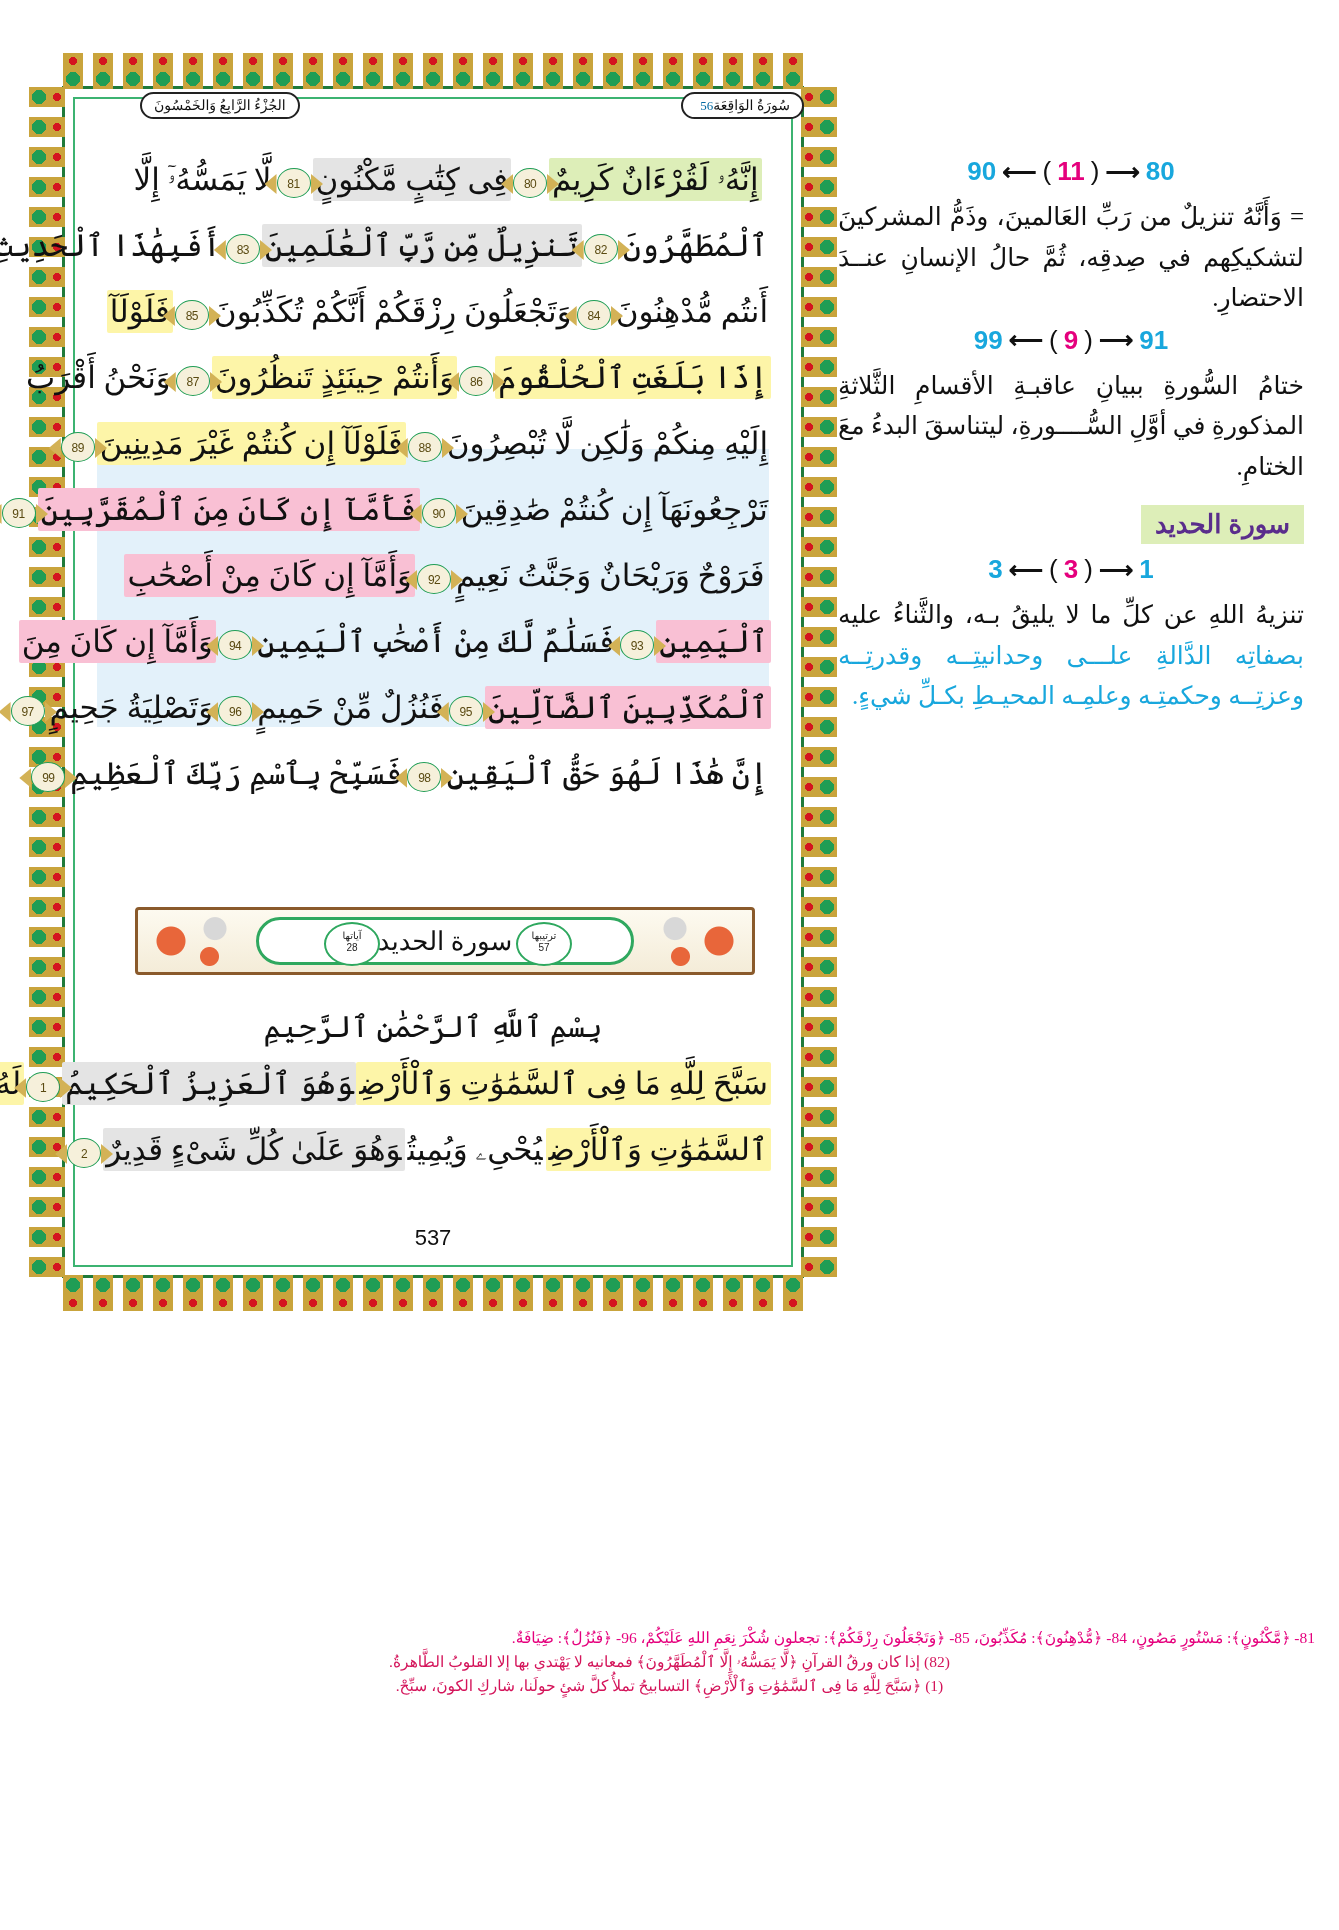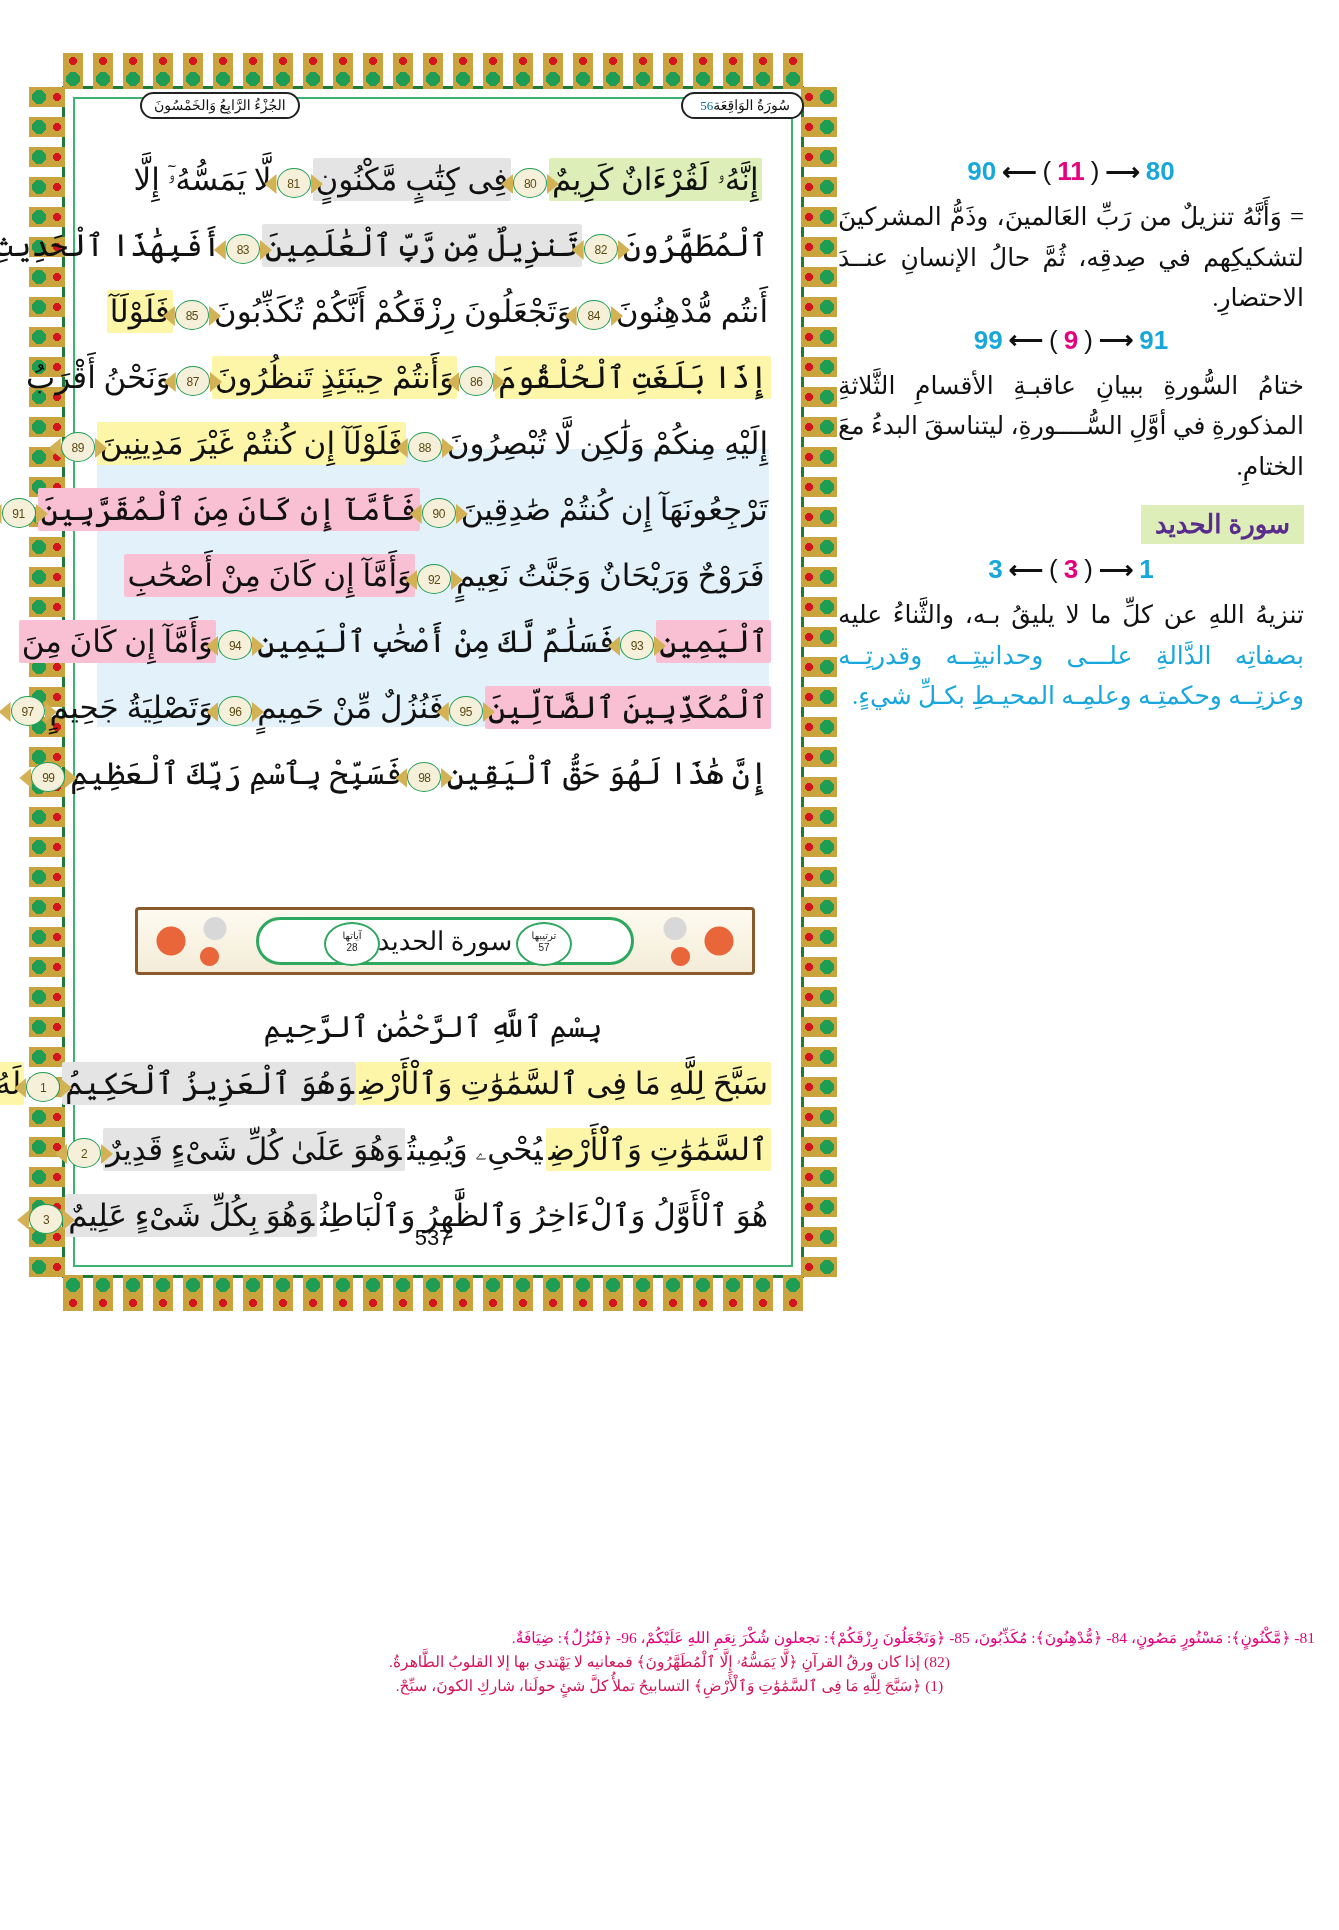--- a/index.html
+++ b/index.html
@@ -319,21 +319,20 @@
           <div>ترتيبها</div>
           <div>57</div>
         </div>
       </div>
 
       <div class="basmala">بِسْمِ ٱللَّهِ ٱلرَّحْمَٰنِ ٱلرَّحِيمِ</div>
 
       <div class="quran-body" id="hadid-body" style="top:952px;">
           <div class="aline"><span class="seg hl-yellow">سَبَّحَ لِلَّهِ مَا فِى ٱلسَّمَٰوَٰتِ وَٱلْأَرْضِ</span><span class="seg hl-grey">وَهُوَ ٱلْعَزِيزُ ٱلْحَكِيمُ</span><span class="ayah">1</span><span class="seg hl-yellow">لَهُۥ مُلْكُ</span></div>
           <div class="aline"><span class="seg hl-yellow">ٱلسَّمَٰوَٰتِ وَٱلْأَرْضِ</span><span class="seg hl-none">يُحْىِۦ وَيُمِيتُ</span><span class="seg hl-grey">وَهُوَ عَلَىٰ كُلِّ شَىْءٍ قَدِيرٌ</span><span class="ayah">2</span></div>
-          <div class="aline"><span class="seg hl-none">هُوَ ٱلْأَوَّلُ وَٱلْءَاخِرُ وَٱلظَّٰهِرُ وَٱلْبَاطِنُ</span><span class="seg hl-grey">وَهُوَ بِكُلِّ شَىْءٍ عَلِيمٌ</span><span class="ayah">3</span></div>
         </div>
 
       <div class="pageno">537</div>
     </div>
   </div>
 
   <div class="sidebar">
 
     <div class="range-row">
       <span class="from">90</span>

